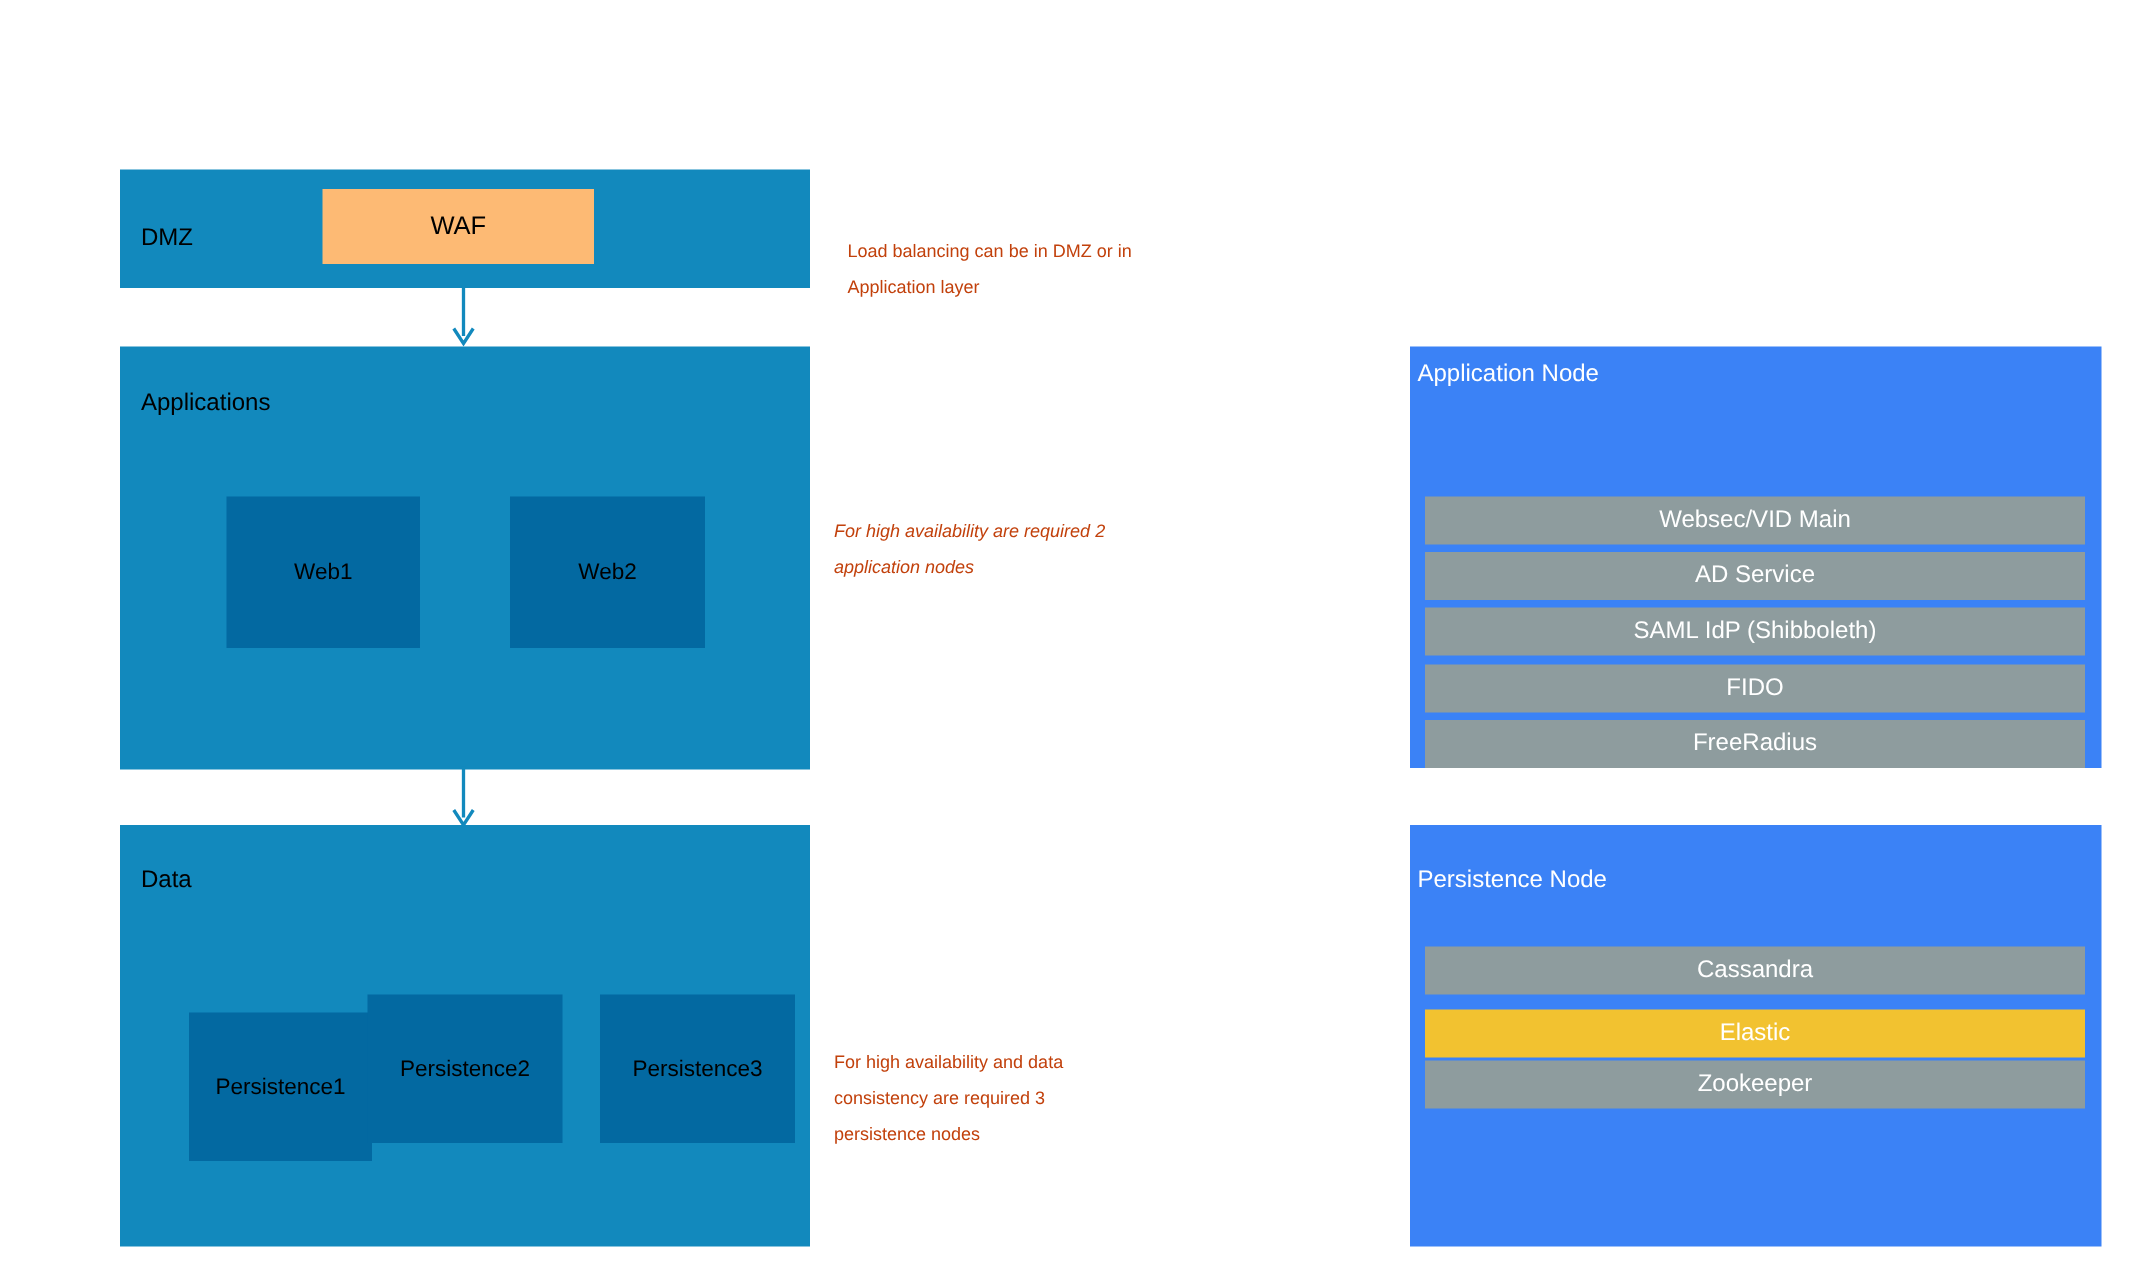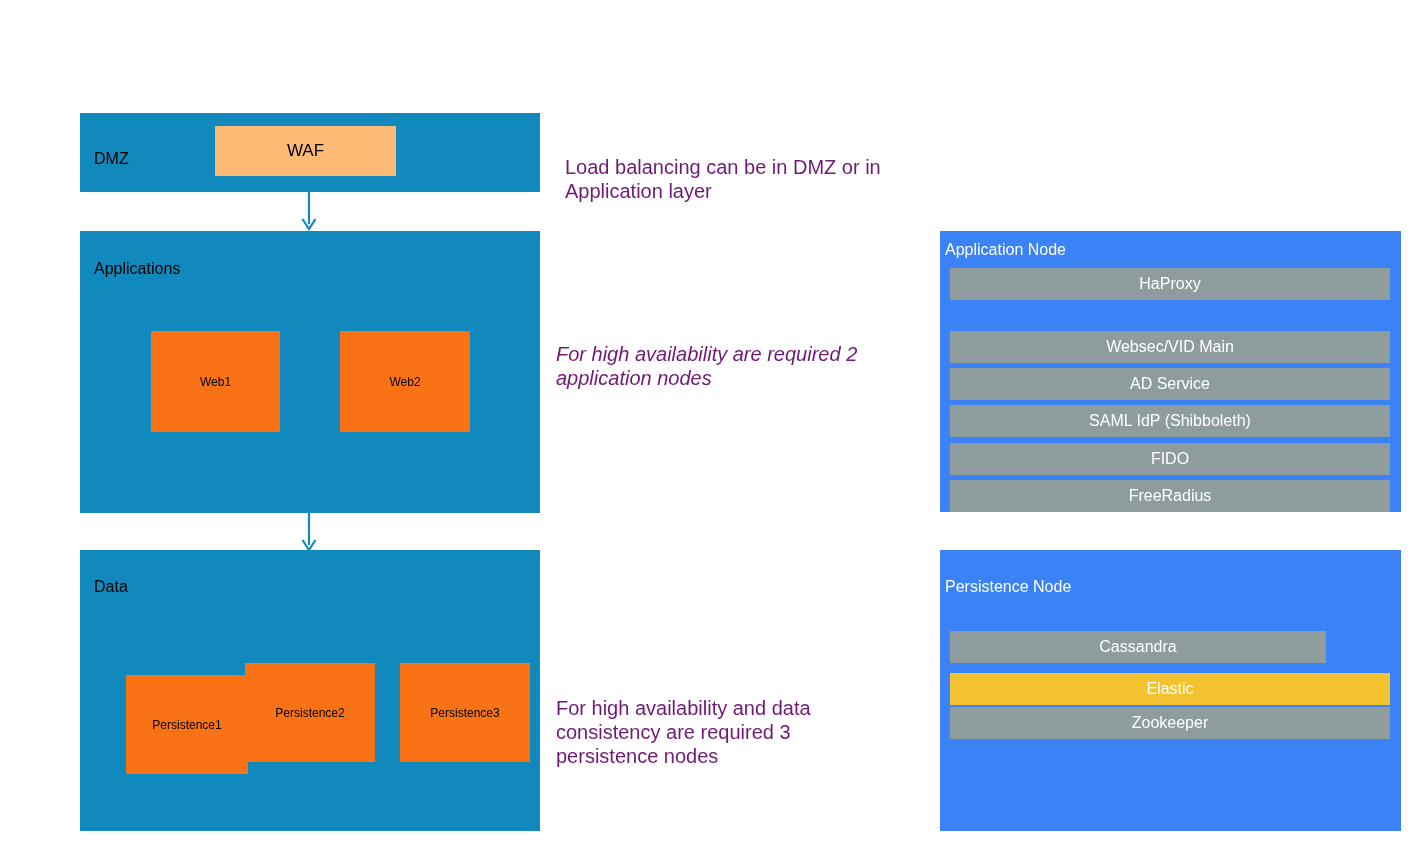--- a/index.html
+++ b/index.html
@@ -60,40 +60,40 @@
     align-items: center;
     justify-content: center;
     text-align: center;
   }
   .box-waf {
     background: #fdba74;
     color: #000000;
     font-size: 17px;
   }
   .box-orange {
-    background: #f97316;
+    background: #0369a1;
     color: #000000;
-    font-size: 12px;
+    font-size: 15px;
   }
   .bar-gray {
     background: #8E9C9E;
     color: #ffffff;
     font-size: 16px;
   }
   .bar-gold {
     background: #F2C230;
     color: #ffffff;
     font-size: 16px;
   }
 
   
   .annotation {
     position: absolute;
-    color: #701a75;
-    font-size: 20px;
+    color: #c2410c;
+    font-size: 12px;
     line-height: 24px;
     white-space: pre-line;
   }
 
   
   .arrow {
     position: absolute;
   }
 </style>
 </head>
@@ -135,36 +135,35 @@
   <div class="annotation" style="left:556px; top:342px; width:320px;font-style:italic;">For high availability are required 2
 application nodes</div>
 
   <div class="annotation" style="left:556px; top:696px; width:320px;">For high availability and data
 consistency are required 3
 persistence nodes</div>
 
   <div class="node-panel" style="left:940px; top:231px; width:461px; height:281px;">
     <div class="node-label" style="left:5px; top:10px;">Application Node</div>
 
-    <div class="box bar-gray" style="left:10px; top:37px; width:440px; height:32px;">HaProxy</div>
 
     <div class="box bar-gray" style="left:10px; top:100px; width:440px; height:32px;">Websec/VID Main</div>
 
     <div class="box bar-gray" style="left:10px; top:137px; width:440px; height:32px;">AD Service</div>
 
     <div class="box bar-gray" style="left:10px; top:174px; width:440px; height:32px;">SAML IdP (Shibboleth)</div>
 
     <div class="box bar-gray" style="left:10px; top:212px; width:440px; height:32px;">FIDO</div>
 
     <div class="box bar-gray" style="left:10px; top:249px; width:440px; height:32px;">FreeRadius</div>
   </div>
 
   <div class="node-panel" style="left:940px; top:550px; width:461px; height:281px;">
     <div class="node-label" style="left:5px; top:28px;">Persistence Node</div>
 
-    <div class="box bar-gray" style="left:10px; top:81px; width:376px; height:32px;">Cassandra</div>
+    <div class="box bar-gray" style="left:10px; top:81px; width:440px; height:32px;">Cassandra</div>
 
     <div class="box bar-gray" style="left:10px; top:157px; width:440px; height:32px;">Zookeeper</div>
 
     <div class="box bar-gold" style="left:10px; top:123px; width:440px; height:32px;">Elastic</div>
   </div>
 
 </div>
 
 </body></html>

